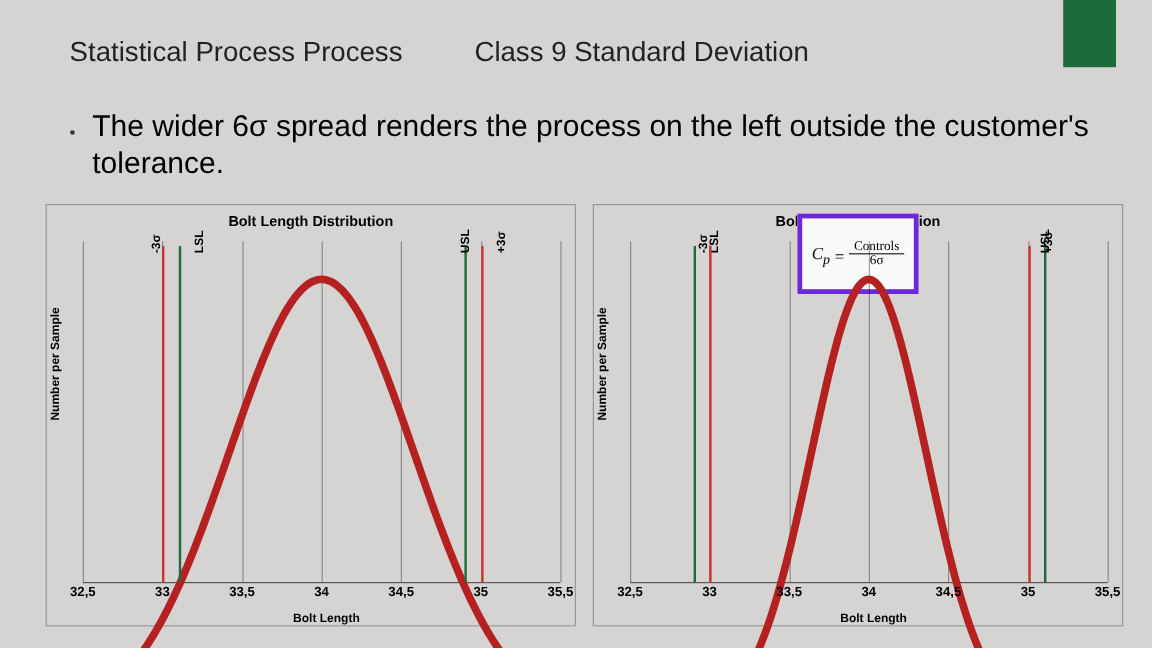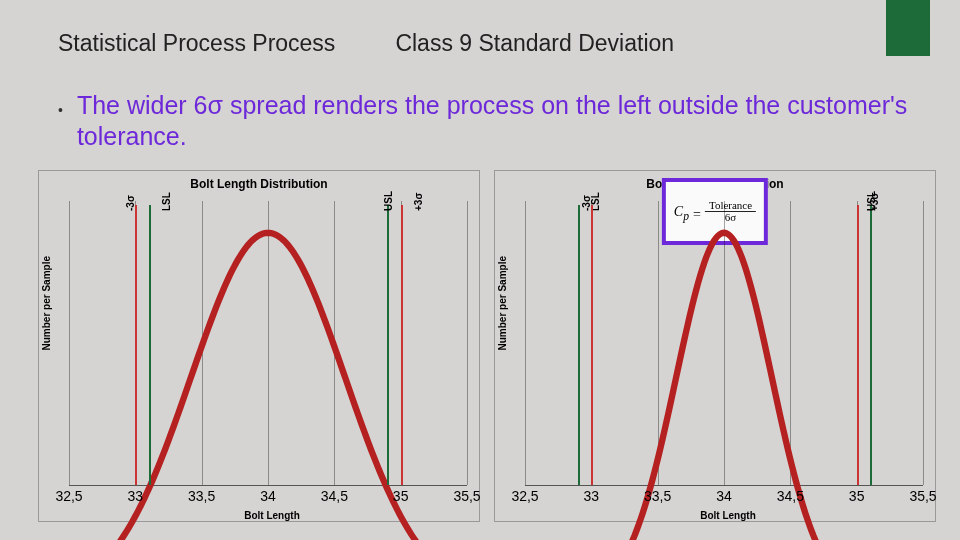--- a/index.html
+++ b/index.html
@@ -1,30 +1,30 @@
 <!DOCTYPE html>
 <html><head>
 <meta charset="utf-8">
 <style>
   *{box-sizing:border-box;margin:0;padding:0}
   body{width:960px;height:540px;background:#d5d4d3;font-family:"Segoe UI",Arial,sans-serif;position:relative;overflow:hidden}
   .accent{position:absolute;top:0;right:30px;width:44px;height:56px;background:#1e6b3a}
   .hdr{position:absolute;top:30px;left:58px;display:flex;gap:60px;font-size:23px;color:#222}
   .bullet-row{position:absolute;top:90px;left:58px;right:40px;display:flex;gap:14px}
   .bullet-dot{margin-top:12px;font-size:14px;color:#333}
-  .bullet-text{font-size:25px;color:#6d28d9;line-height:1.25}
+  .bullet-text{font-size:25px;color:#000000;line-height:1.25}
   .charts{position:absolute;top:170px;left:38px;right:24px;bottom:18px;display:flex;gap:14px}
   .chart-wrap{flex:1;display:flex;flex-direction:column;position:relative;border:1px solid #999;background:#d5d4d3}
   .chart-title{text-align:center;font-size:12px;font-weight:bold;padding:6px 0}
   .plot{flex:1;position:relative;margin:0 4px}
   .ylab{position:absolute;left:-2px;top:50%;transform:translateY(-50%) rotate(-90deg);transform-origin:left top;font-size:10px;font-weight:bold;white-space:nowrap}
   .plotarea{position:absolute;left:26px;right:8px;top:4px;bottom:28px;border-bottom:1px solid #555}
   .grid-v{position:absolute;top:0;bottom:0;border-left:1px solid rgba(0,0,0,0.35)}
   .ticks{position:absolute;left:26px;right:8px;bottom:6px;height:20px}
-  .tick{position:absolute;font-size:14px;font-weight:normal;transform:translateX(-50%)}
+  .tick{position:absolute;font-size:11px;font-weight:bold;transform:translateX(-50%)}
   .xlab{text-align:center;font-size:10px;font-weight:bold;margin-top:-4px;margin-left:26px}
   .curve{position:absolute;inset:0}
   .vline{position:absolute;top:4px;bottom:0;width:2px}
   .vlabel{position:absolute;font-size:10px;font-weight:bold;transform:rotate(-90deg);transform-origin:right center;white-space:nowrap}
   .formula{position:absolute;top:7px;left:50%;transform:translateX(-50%);border:4px solid #6d28d9;background:#fafafa;padding:18px 8px;font-family:'Times New Roman',serif;font-size:14px;display:flex;align-items:flex-end;gap:4px}
   .frac{display:inline-flex;flex-direction:column;align-items:center;font-size:11px;line-height:1}
   .frac .num{border-bottom:1px solid #222;padding:0 4px}
   .frac .den{padding:0 4px}
 </style>
 </head>
@@ -78,21 +78,21 @@
         </div>
     </div>
     <div class="xlab">Bolt Length</div>
   </div>
 
   <div class="chart-wrap">
     <div class="formula">
       <span style="font-style:italic"><span>C</span><sub>p</sub></span>
       <span>=</span>
       <span class="frac">
-        <span class="num">Tolerance</span>
+        <span class="num">Controls</span>
         <span class="den">6σ</span>
       </span>
     </div>
     <div class="chart-title">Bolt Length Distribution</div>
     <div class="plot">
       <div class="ylab">Number per Sample</div>
       <div class="plotarea" id="plotR">
           <div class="grid-v" style="left: 0%;"></div>
           <div class="grid-v" style="left: 16.6667%;"></div>
           <div class="grid-v" style="left: 33.3333%;"></div>

